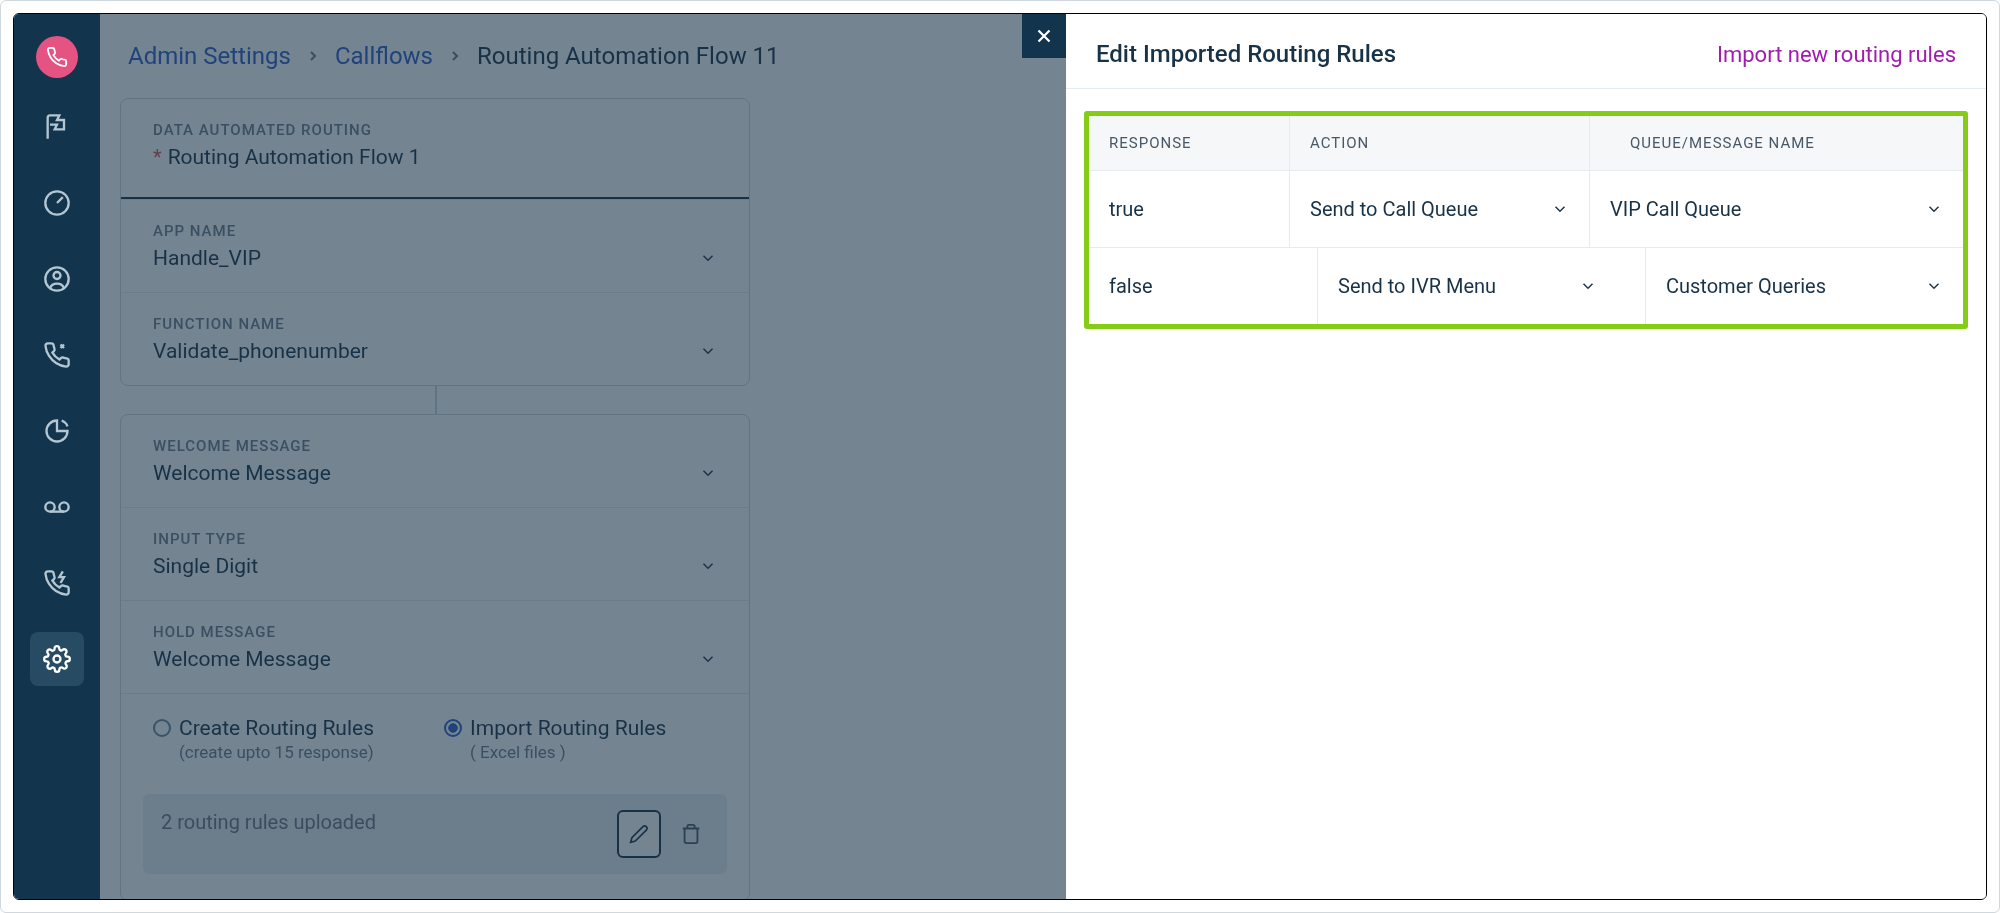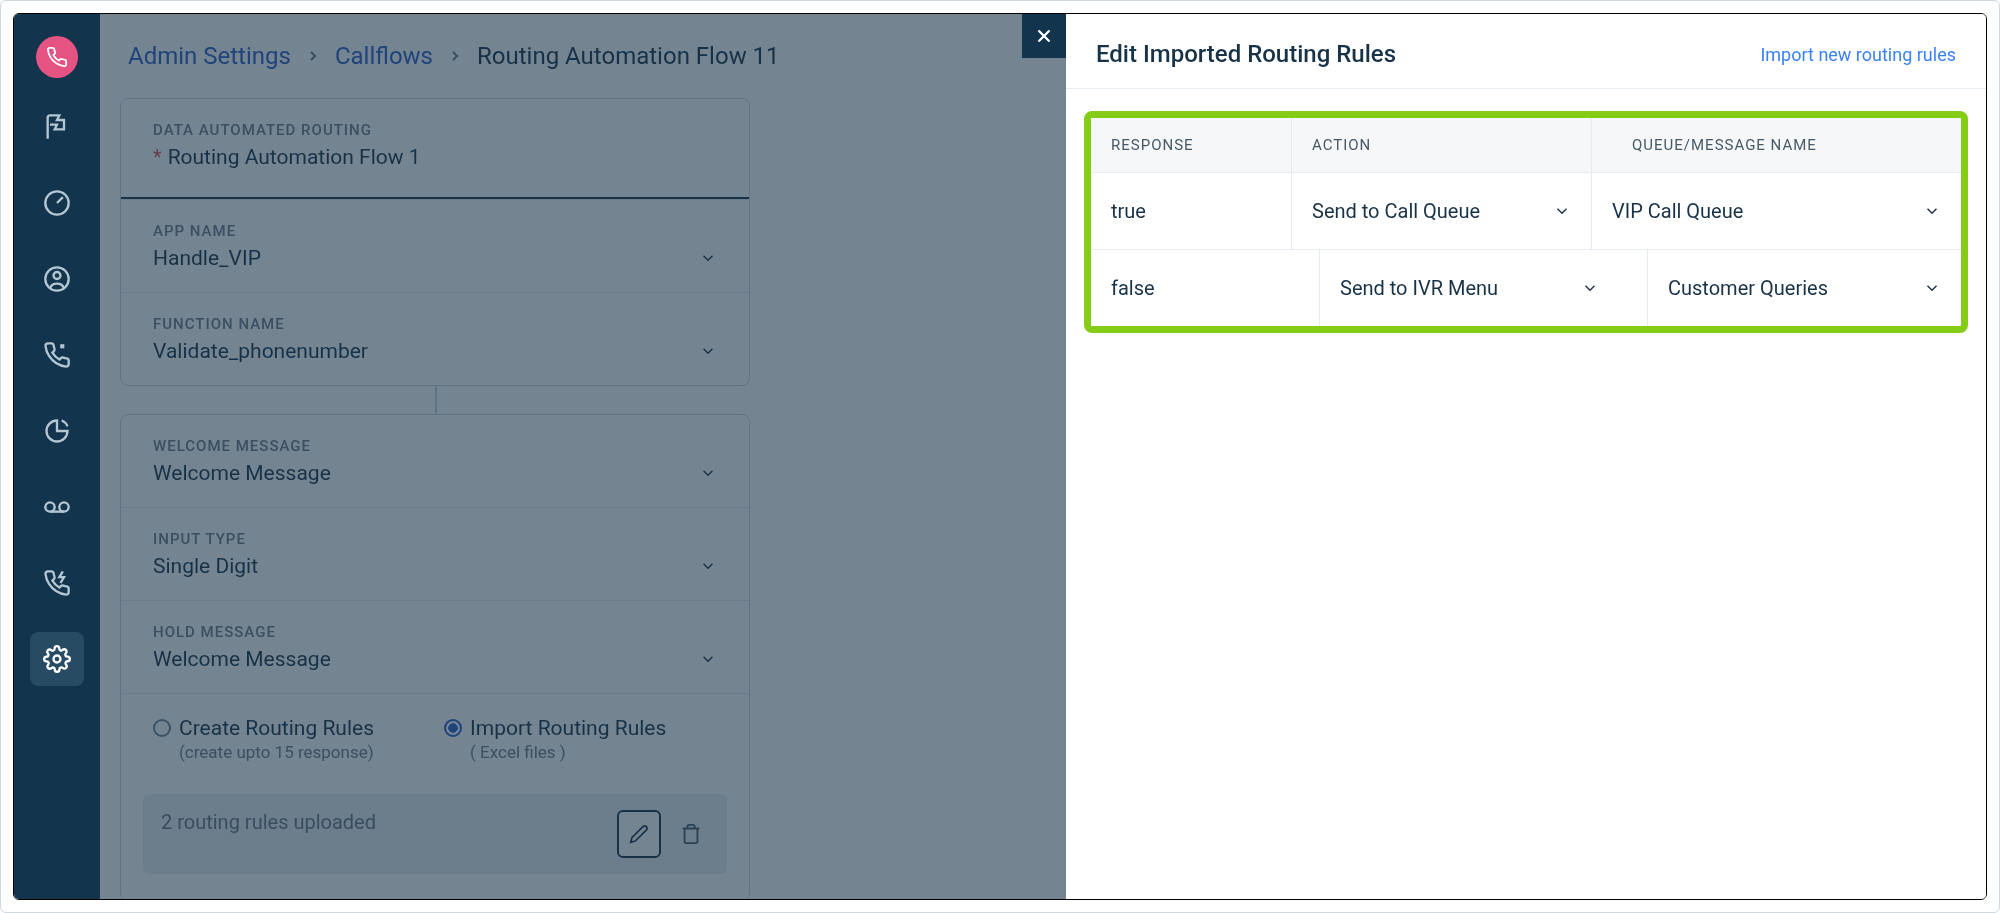--- a/index.html
+++ b/index.html
@@ -38,23 +38,23 @@
   .upload-text { font-size:20px; color:#6a7886; }
   .upload-actions { display:flex; align-items:center; gap:12px; }
   .edit-btn { width:44px; height:48px; border:2px solid #183247; background:#fff; border-radius:6px; display:flex; align-items:center; justify-content:center; cursor:pointer; }
   .trash-btn { width:36px; height:36px; display:flex; align-items:center; justify-content:center; cursor:pointer; color:#475867; }
 
   .dim-overlay { position:absolute; inset:0; background:rgba(24,50,71,0.6); }
   .panel { position:absolute; top:0; right:0; bottom:0; width: 920px; background:#fff; display:flex; flex-direction:column; }
   .close-btn { position:absolute; top:0; left:-44px; width:44px; height:44px; background:#12344d; display:flex; align-items:center; justify-content:center; cursor:pointer; color:#fff; }
   .panel-header { display:flex; justify-content:space-between; align-items:center; padding: 26px 30px 20px 30px; border-bottom:1px solid #e5ecf1; }
   .panel-title { font-size:24px; color:#183247; font-weight:500; }
-  .panel-link { font-size:18px; color:#3b82f6; cursor:pointer; }
+  .panel-link { font-size:22px; color:#a21caf; cursor:pointer; }
   .panel-body { padding: 22px 18px; }
-  .rules-table { width:100%; border:7px solid #84cc16; border-radius:8px; overflow:hidden; }
+  .rules-table { width:100%; border:5px solid #84cc16; border-radius:3px; overflow:hidden; }
   .rules-head { display:flex; background:#f5f7f9; border-bottom:1px solid #e5ecf1; }
   .col { padding:18px 20px; font-size:15px; letter-spacing:1px; color:#475867; text-transform:uppercase; }
   .col-r { width:200px; }
   .col-a { width:300px; border-left:1px solid #e5ecf1; }
   .col-q { flex:1; border-left:1px solid #e5ecf1;padding-left:40px; }
   .rules-row { display:flex; border-bottom:1px solid #e5ecf1; }
   .rules-row:last-child { border-bottom:none;gap:28px; }
   .cell { padding:26px 20px; font-size:20px; color:#183247; display:flex; justify-content:space-between; align-items:center; }
   .cell-r { width:200px; }
   .cell-a { width:300px; border-left:1px solid #e5ecf1; }

